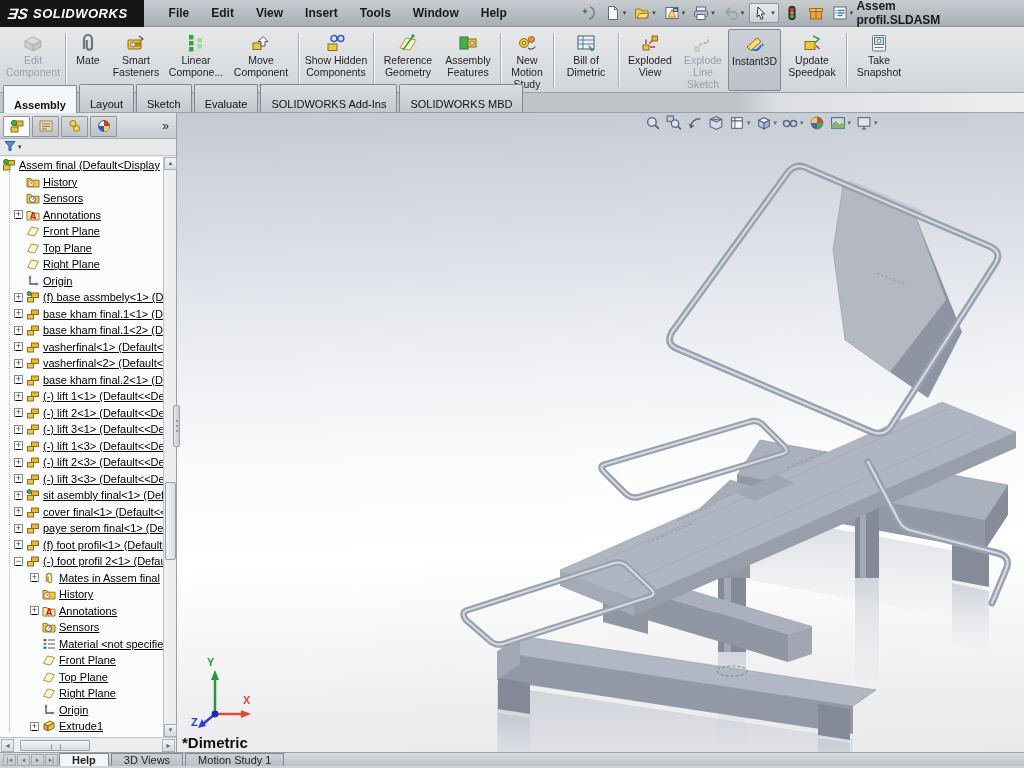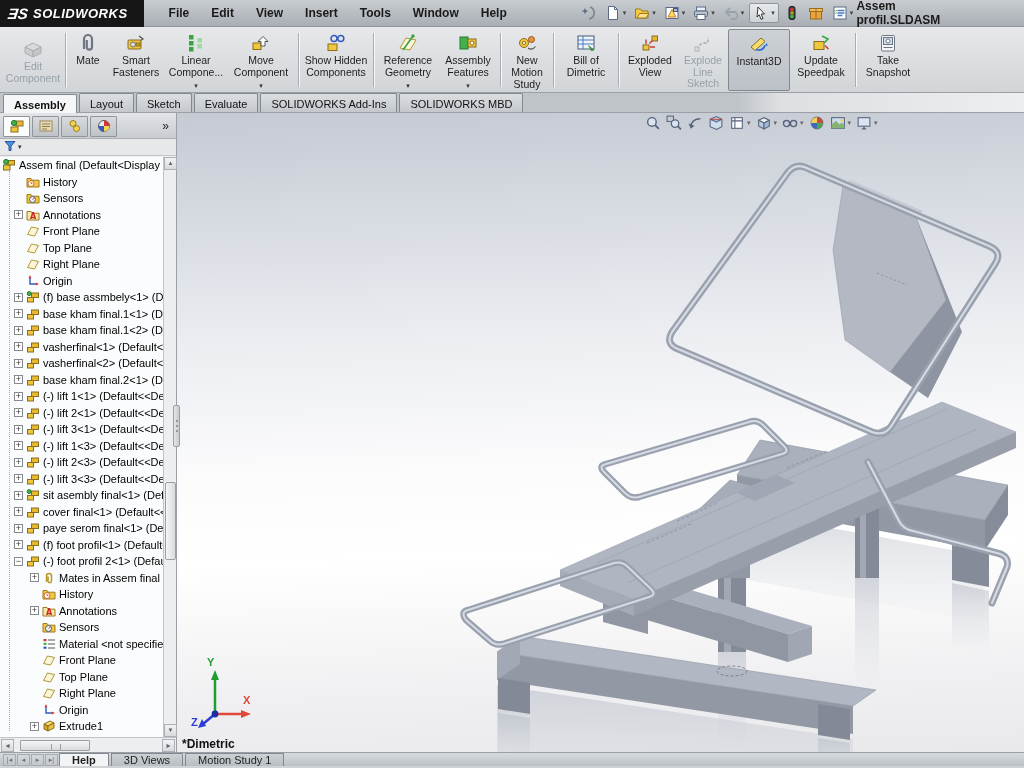--- a/index.html
+++ b/index.html
@@ -22,43 +22,43 @@
   .window-title { margin-left:auto; margin-right:70px; font-size:12px; font-weight:bold; color:#1a1a1a; }
 
   
   .ribbon { height:66px; flex:0 0 66px; background:linear-gradient(#e6e8ea,#d2d5d8); border-bottom:1px solid #9aa0a6; display:flex; align-items:stretch; padding:2px 2px 1px 4px; }
   .rgroup { display:flex; align-items:stretch; }
   .rsep { width:1px; background:#a7adb3; box-shadow:1px 0 0 rgba(255,255,255,.8); margin:4px 3px; }
   .rbtn { display:flex; flex-direction:column; align-items:center; padding:3px 1px 1px; font-size:10.5px; line-height:1.12; text-align:center; color:#1d1d1d; }
   .rbtn .ricon { width:22px; height:22px; margin-bottom:1px; }
   .rbtn .ricon svg { width:22px; height:22px; display:block; }
   .rbtn .drop { font-size:7px; color:#333; margin-top:auto; }
-  .rbtn.disabled { color:#98a0a8;justify-content:center; }
+  .rbtn.disabled { color:#98a0a8; }
   .rbtn.disabled .ricon { filter:grayscale(1) opacity(.55); }
   .rbtn.active { background:linear-gradient(#cdd1d6,#bcc1c7); border:1px solid #82888f; border-radius:2px; }
 
   
   .tabrow { height:20px; flex:0 0 20px; display:flex; align-items:flex-end; background:linear-gradient(90deg,#bfc4c9 0,#bfc4c9 72%,#dddfe2 76%,#edeef0 100%); border-bottom:1px solid #9aa0a6; padding-left:3px; }
-  .rtab { font-size:11px; padding:4px 10px 2px; background:linear-gradient(#dcdfe2,#c4c8cc); border:1px solid #82888f; border-bottom:none; margin-right:2px; color:#111; border-radius:2px 2px 0 0; white-space:nowrap; }
+  .rtab { font-size:11px; padding:13px 10px 2px; background:linear-gradient(#dcdfe2,#c4c8cc); border:1px solid #82888f; border-bottom:none; margin-right:2px; color:#111; border-radius:2px 2px 0 0; white-space:nowrap; }
   .rtab.active { background:#f5f6f7; font-weight:bold; position:relative; top:1px; }
 
   
   .main { flex:1 1 auto; display:flex; position:relative; min-height:0; }
   .sidepanel { width:177px; flex:0 0 177px; background:#eceef0; border-right:1px solid #9aa0a6; position:relative; }
   .paneltabs { height:26px; display:flex; align-items:center; background:linear-gradient(#e2e4e7,#c8ccd0); border-bottom:1px solid #aab0b6; padding:2px 3px 1px; gap:2px; }
   .ptab { width:27px; height:21px; display:flex; align-items:center; justify-content:center; border:1px solid #8f959b; background:linear-gradient(#d8dbde,#bec3c7); border-radius:1px; }
   .ptab.active { background:#fbfcfc; }
   .ptab svg { width:16px; height:16px; display:block; }
   .pchevron { margin-left:auto; font-size:12px; color:#222; padding:0 4px; }
   .filterrow { height:17px; background:#e6e8ea; border-bottom:1px solid #c3c7cb; display:flex; align-items:center; padding:0 4px; gap:2px; }
   .filterrow svg { width:12px; height:12px; }
   .filterrow .dd { font-size:7px; color:#333; }
 
   .tree { position:absolute; top:44px; bottom:15px; left:0; right:13px; background:#fbfcfd; overflow:hidden; }
-  .trow { height:16.5px; display:flex; align-items:center; white-space:nowrap; font-size:11px; color:#000; }
+  .trow { height:16.5px; display:flex; align-items:center; white-space:nowrap; font-size:11px; color:#000;text-decoration:underline; }
   .expbox { width:9px; height:9px; flex:0 0 9px; border:1px solid #848a90; background:#fff; font-size:9px; line-height:7px; text-align:center; color:#333; margin-right:3px; }
   .expsp { width:12px; flex:0 0 12px; }
   .ticon { width:14px; height:14px; flex:0 0 14px; margin-right:3px; }
   .ticon svg { width:14px; height:14px; display:block; }
   .tguide { position:absolute; border-left:1px dotted #a9aeb4; width:0; }
 
   .vscroll { position:absolute; top:44px; bottom:15px; right:0; width:13px; background:#eceef0; border-left:1px solid #c0c4c8; }
   .vscroll .arr { position:absolute; left:0; width:13px; height:13px; background:linear-gradient(#f2f3f4,#d8dbde); border:1px solid #aab0b6; font-size:6px; color:#5b6168; text-align:center; line-height:11px; }
   .vscroll .thumb { position:absolute; left:1px; width:11px; height:78px; top:56%; background:linear-gradient(90deg,#f4f5f6,#d9dcdf); border:1px solid #9aa0a6; border-radius:2px; }
   .hscroll { position:absolute; bottom:0; left:0; right:0; height:15px; background:#eceef0; border-top:1px solid #c0c4c8; }
@@ -75,21 +75,21 @@
   .hbtn { display:flex; align-items:center; }
   .hbtn svg { width:16px; height:16px; display:block; opacity:.9; }
   .hbtn .dd { font-size:7px; color:#666; margin-left:2px; }
   .model-svg { position:absolute; inset:0; width:100%; height:100%; }
   .triad { position:absolute; left:14px; bottom:20px; width:64px; height:74px; }
   .triad svg { position:absolute; inset:0; }
   .triad .ax { position:absolute; font-size:11px; font-weight:bold; }
   .ax-y { left:16px; top:-2px; color:#1f9d2f; }
   .ax-x { left:52px; top:36px; color:#e0483a; }
   .ax-z { left:0px; top:58px; color:#2a3fd4; }
-  .orientlabel { position:absolute; left:5px; bottom:1px; font-size:12px; font-weight:bold; color:#111; }
+  .orientlabel { position:absolute; left:5px; bottom:1px; font-size:15px; font-weight:bold; color:#111; }
 
   
   .bottombar { height:14px; flex:0 0 14px; background:linear-gradient(#d8dbde,#bcc1c6); border-top:1px solid #9aa0a6; display:flex; align-items:stretch; padding-left:2px; }
   .navbtn { width:13px; display:flex; align-items:center; justify-content:center; font-size:7px; color:#6b7280; background:linear-gradient(#d5d8db,#c3c7cb); border:1px solid #a5abb1; margin:1px 0 0 1px; }
   .btab { font-size:11px; padding:0 12px; display:flex; align-items:center; background:linear-gradient(#cdd1d5,#b9bec3); border:1px solid #82888f; border-bottom:none; margin:0 1px; color:#222; white-space:nowrap; }
   .btab.active { background:#f3f4f5; font-weight:bold; }
   .bstrip { height:2px; flex:0 0 2px; background:#d0d3d6; }
 </style>
 </head>
 <body>
@@ -327,21 +327,21 @@
           <span class="ricon">
             <svg viewBox="0 0 22 22">
               <path d="M4 17 L10 11 H16 V5" fill="none" stroke="#8a94a4" stroke-width="1.8" stroke-dasharray="3 2"></path>
               <rect x="3" y="15" width="4" height="4" fill="#cfd4dc" stroke="#8a94a4"></rect>
             </svg>
           </span>
           <span>Explode Line Sketch</span>
         </div>
       </div>
       <div class="rgroup">
-        <div class="rbtn active" style="width:62px">
+        <div class="rbtn active" style="width:53px">
           <span class="ricon">
             <svg viewBox="0 0 22 22">
               <polygon points="3,14 13,5 17,8.5 7,17.5" fill="#f7dc6f" stroke="#8a6d1f"></polygon>
               <path d="M8 16.5 q6 2.5 9 -4" fill="none" stroke="#2a6bd4" stroke-width="1.8"></path>
               <path d="M17 12.5 l1.8 -2.6 1 3 Z" fill="#2a6bd4"></path>
             </svg>
           </span>
           <span>Instant3D</span>
         </div>
       </div>

